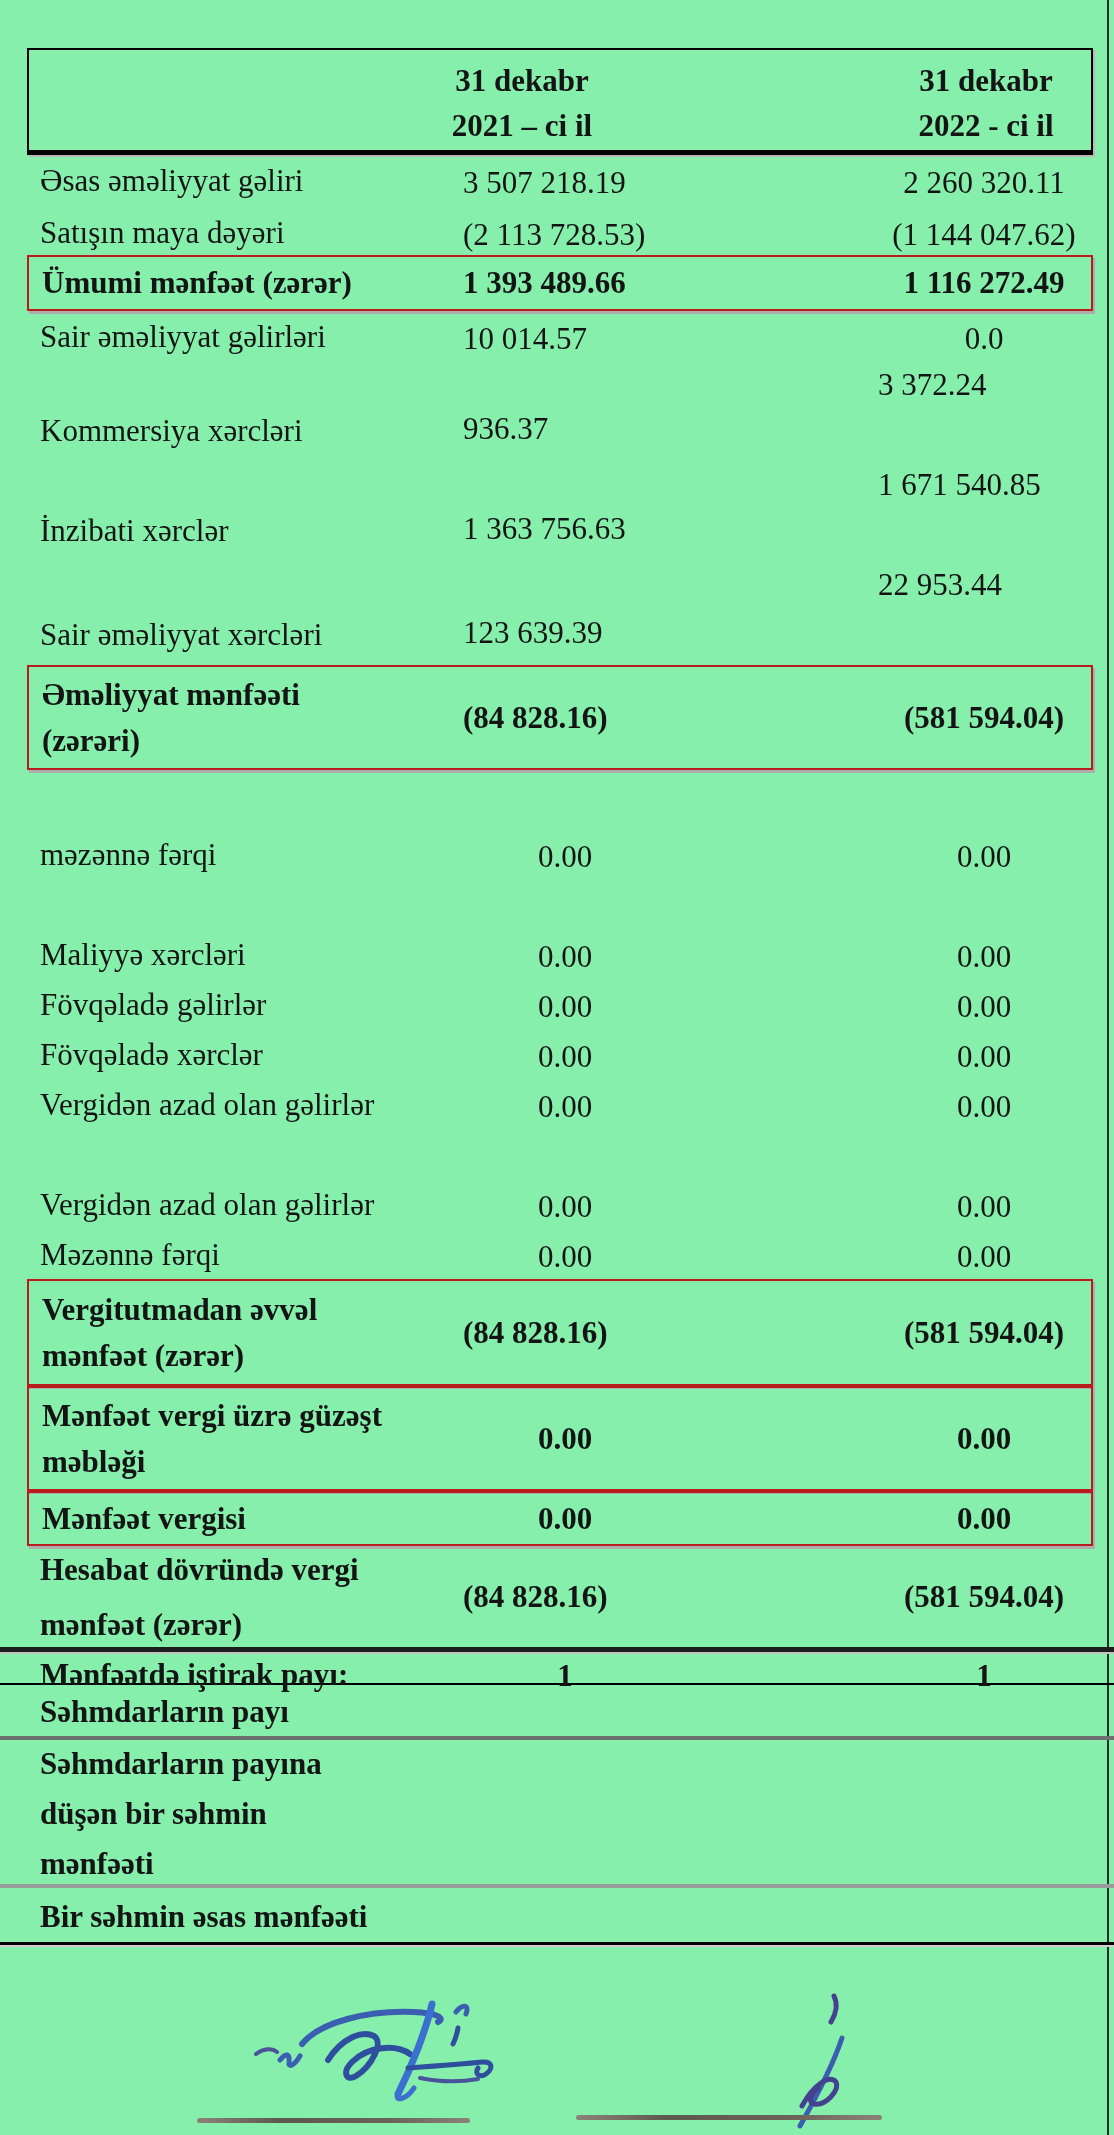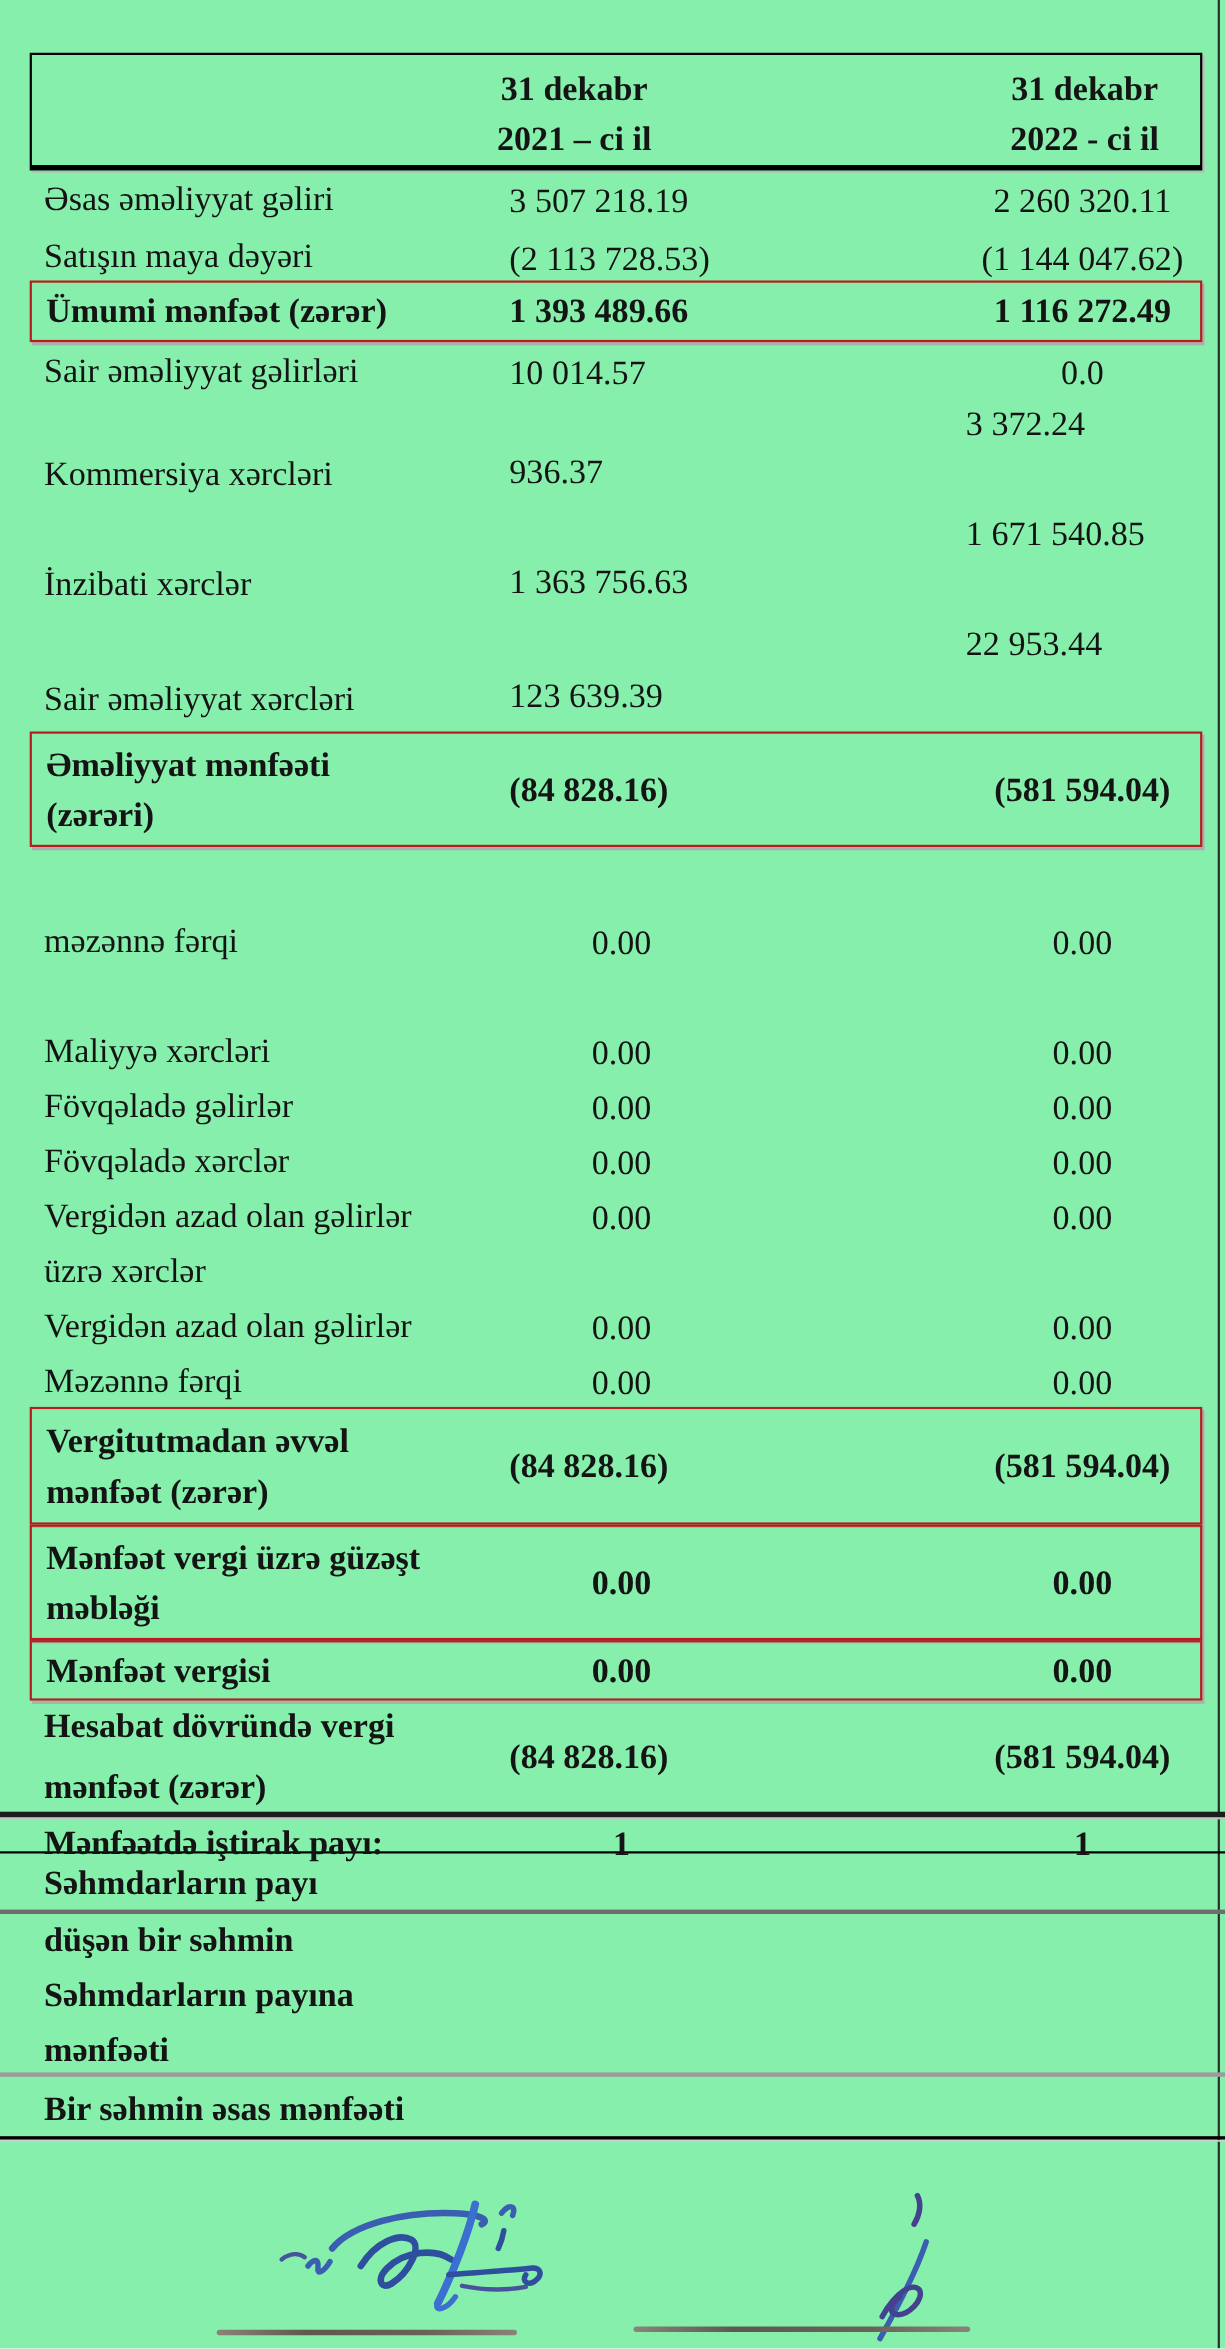--- a/index.html
+++ b/index.html
@@ -192,21 +192,20 @@
       <div class="row k-data">
         <div class="labwrap">
           <div class="labline">Fövqəladə xərclər</div>
         </div>
         <span class="v v1 short">0.00</span>
         <span class="v v2 short">0.00</span>
       </div>
       <div class="row k-data2">
         <div class="labwrap">
           <div class="labline">Vergidən azad olan gəlirlər</div>
-          <div class="labline">üzrə xərclər</div>
         </div>
         <span class="v v1 short">0.00</span>
         <span class="v v2 short">0.00</span>
       </div>
       <div class="row k-data">
         <div class="labwrap">
           <div class="labline">Vergidən azad olan gəlirlər</div>
         </div>
         <span class="v v1 short">0.00</span>
         <span class="v v2 short">0.00</span>
@@ -256,22 +255,22 @@
         <span class="v v1 short">1</span>
         <span class="v v2 short">1</span>
       </div>
       <div class="row k-boldgray">
         <div class="labwrap">
           <div class="labline">Səhmdarların payı</div>
         </div>
       </div>
       <div class="row k-bold3">
         <div class="labwrap">
+          <div class="labline">Səhmdarların payına</div>
           <div class="labline">düşən bir səhmin</div>
-          <div class="labline">Səhmdarların payına</div>
           <div class="labline">mənfəəti</div>
         </div>
       </div>
       <div class="row k-last">
         <div class="labwrap">
           <div class="labline">Bir səhmin əsas mənfəəti</div>
         </div>
       </div>
     </div>
 

